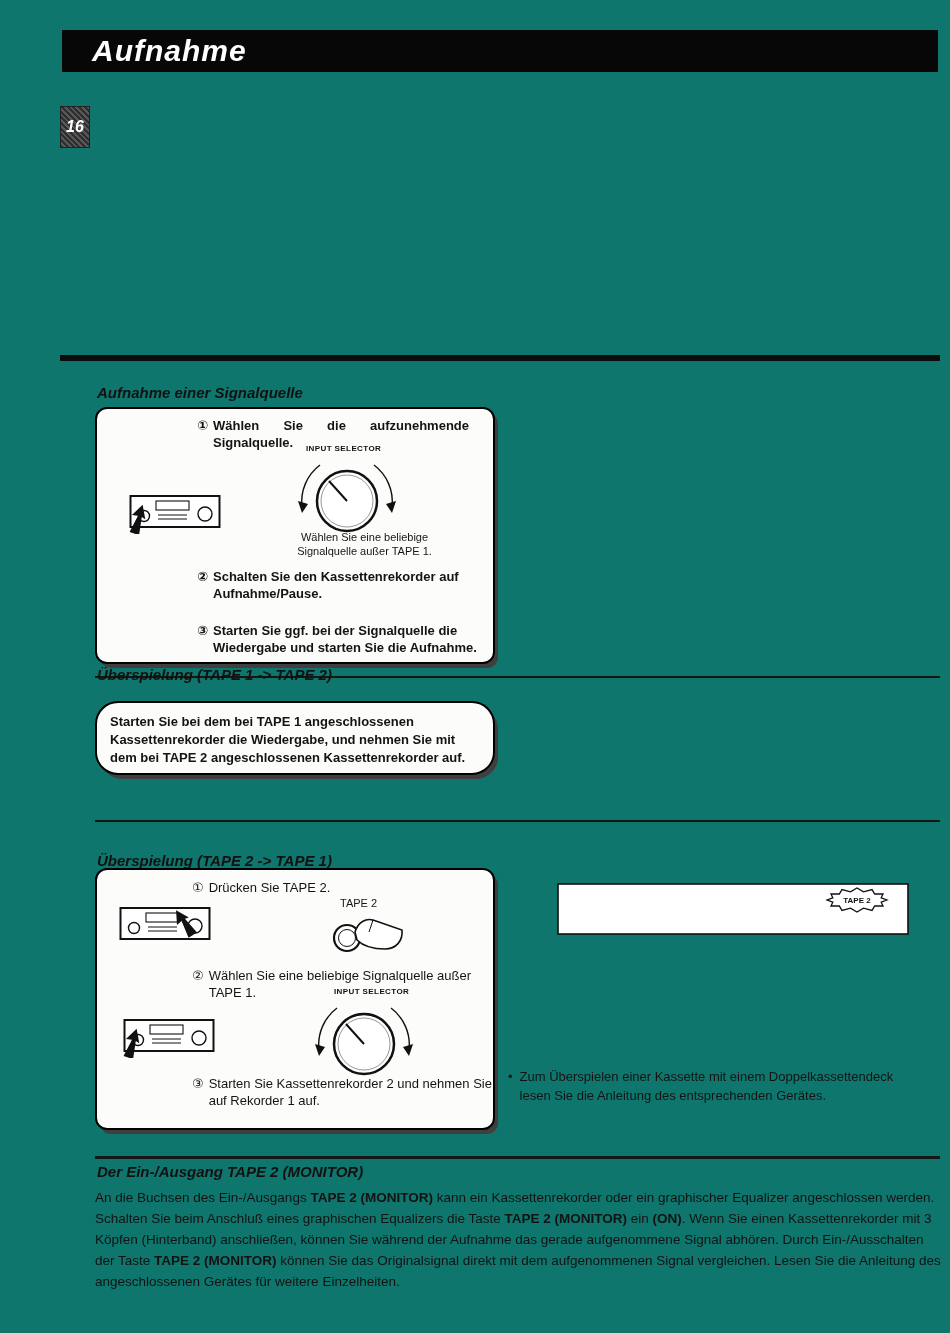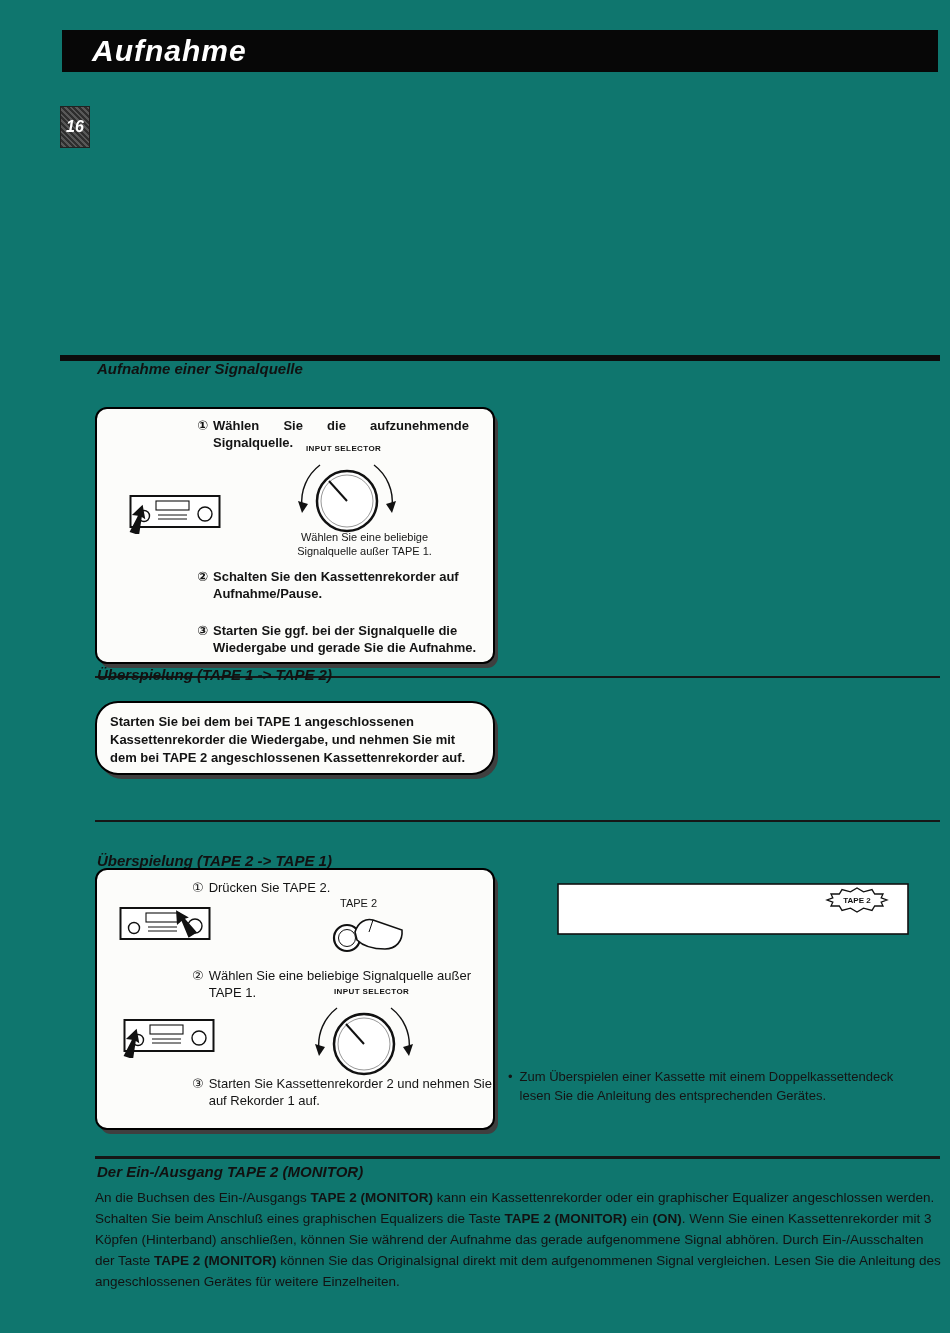--- a/index.html
+++ b/index.html
@@ -67,21 +67,21 @@
   <div class="banner abs">
     <span class="banner-title">Aufnahme</span>
   </div>
 
   <div class="pagenum abs">
     <span>16</span>
   </div>
 
   <div class="rule-thick abs"></div>
 
-  <h2 class="sec-heading abs" style="left:97px; top:360px;">Aufnahme einer Signalquelle</h2>
+  <h2 class="sec-heading abs" style="left:97px; top:384px;">Aufnahme einer Signalquelle</h2>
 
   <div class="ibox abs" style="left:95px; top:407px; width:396px; height:253px;">
 
     <div class="step b abs just-wrap" style="left:100px; top:9px; width:272px;">
       <span class="num">①</span>
       <span class="steptext just">Wählen Sie die aufzunehmende Signalquelle.</span>
     </div>
 
     <div class="tinylabel abs" style="left:209px; top:35px;">INPUT SELECTOR</div>
 
@@ -112,21 +112,21 @@
       <div>Signalquelle außer TAPE 1.</div>
     </div>
 
     <div class="step b abs" style="left:100px; top:160px; width:280px;">
       <span class="num">②</span>
       <span class="steptext">Schalten Sie den Kassettenrekorder auf Aufnahme/Pause.</span>
     </div>
 
     <div class="step b abs" style="left:100px; top:214px; width:290px;">
       <span class="num">③</span>
-      <span class="steptext">Starten Sie ggf. bei der Signalquelle die Wiedergabe und gerade Sie die Aufnahme.</span>
+      <span class="steptext">Starten Sie ggf. bei der Signalquelle die Wiedergabe und starten Sie die Aufnahme.</span>
     </div>
   </div>
 
   <div class="rule-thin abs" style="left:95px; top:676px; width:845px;"></div>
   <h2 class="sec-heading abs" style="left:97px; top:666px;">Überspielung (TAPE 1 -&gt; TAPE 2)</h2>
 
   <div class="ibox abs" style="left:95px; top:701px; width:396px; height:70px;border-radius:23px;">
     <div class="boxbody b">Starten Sie bei dem bei TAPE 1 angeschlossenen Kassettenrekorder die Wiedergabe, und nehmen Sie mit dem bei TAPE 2 angeschlossenen Kassettenrekorder auf.</div>
   </div>
 

